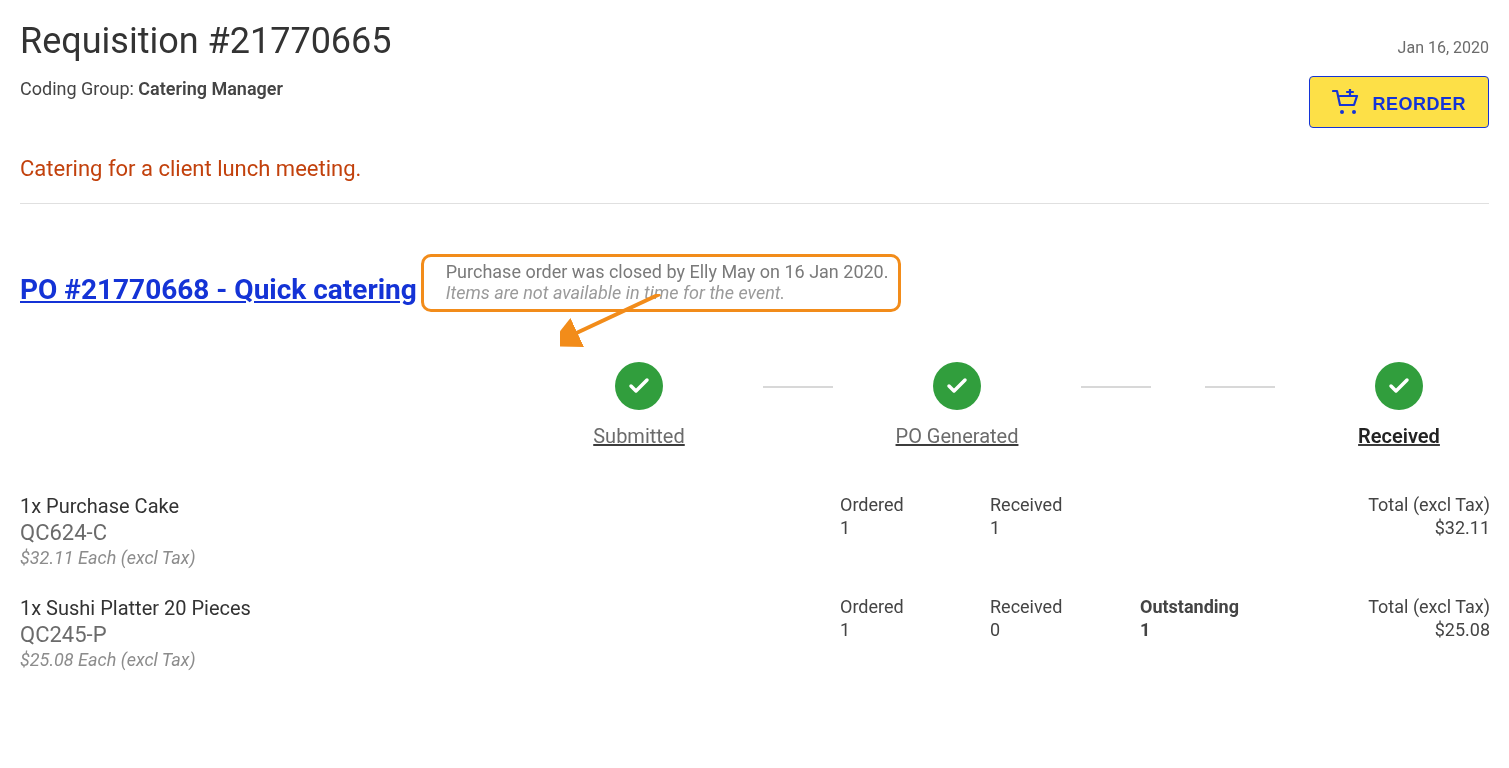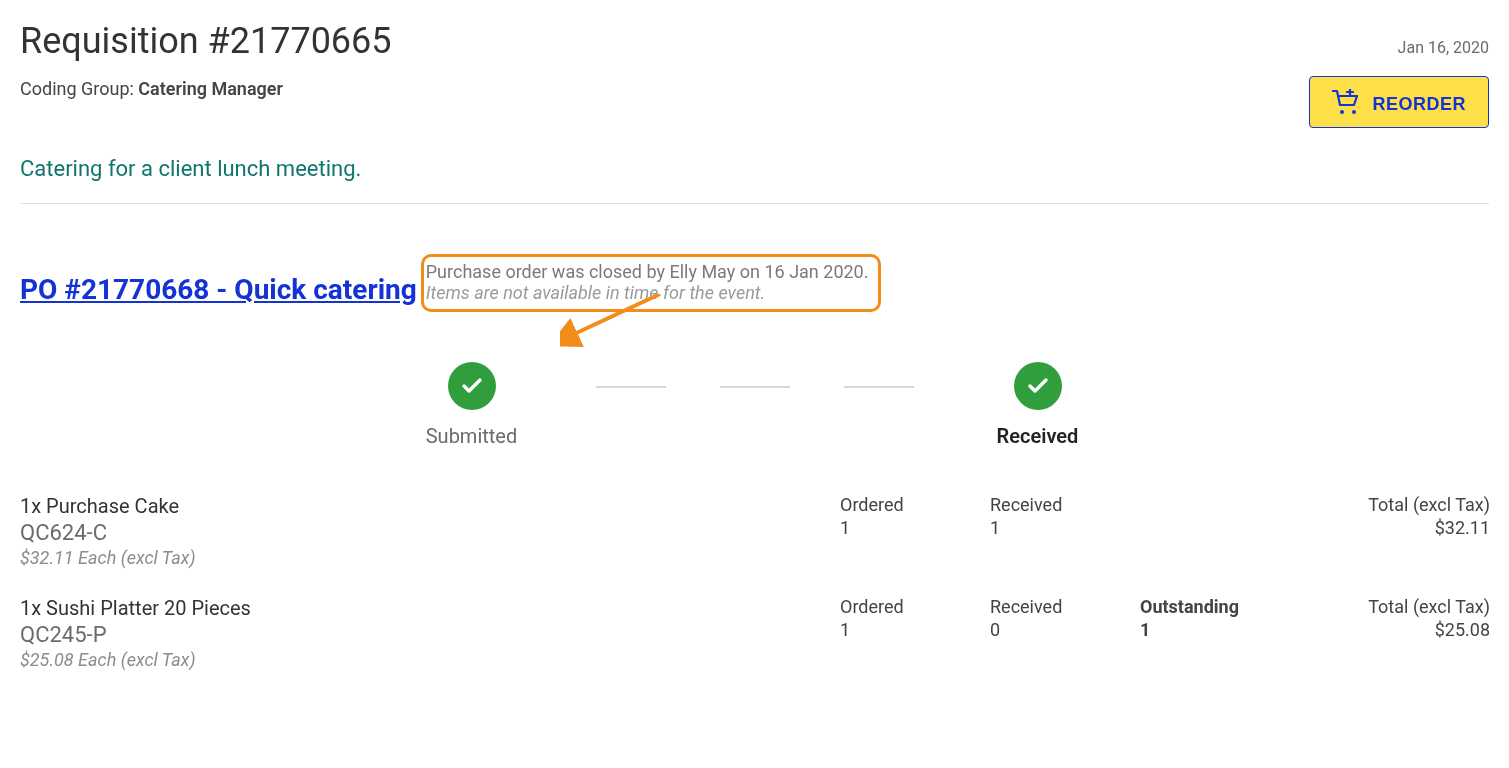--- a/index.html
+++ b/index.html
@@ -71,64 +71,65 @@
     font-size:18px;
     letter-spacing:.5px;
     background:#fde047;
     cursor:pointer;
     margin-top:4px;
   }
   .reorder-btn svg{display:block;}
   .desc{
     font-size:22px;
     margin-top:28px;
-    color:#0f766e;
+    color:#c2410c;
   }
   hr.sep{
     border:none;
     border-top:1px solid var(--border);
     margin:22px 0 46px 0;
   }
   .po-wrap{position:relative;}
   .po-link{
     font-size:28px;
     font-weight:700;
     color:var(--blue);
     text-decoration:underline;
     cursor:pointer;
   }
   .callout{
     position:relative;
     display:inline-block;
     border:3px solid var(--orange);
     border-radius:10px;
-    padding:4px 10px 6px 2px;
+    padding:4px 10px 6px 22px;
     margin-top:4px;
   }
   .callout .line1{
     font-size:18px;
     color:#7a7a7a;
   }
   .callout .line2{
     font-size:18px;
     color:#9a9a9a;
     font-style:italic;
   }
   .arrow{
     position:absolute;
     left:540px;
     top:44px;
     pointer-events:none;
   }
   .workflow{
     display:flex;
     align-items:flex-start;
-    justify-content:center;
+    justify-content:flex-end;
     gap:14px;
     margin:50px 0 46px 0;
+    text-decoration:underline;
   }
   .step{
     display:flex;
     flex-direction:column;
     align-items:center;
     width:180px;
   }
   .check{
     width:48px;height:48px;border-radius:50%;
     background:var(--green);
@@ -229,20 +230,28 @@
 <div class="workflow">
   <div class="step">
     <div class="check">
       <svg width="26" height="26" viewBox="0 0 26 26">
           <path d="M5 13l5 5L21 7" stroke="#fff" stroke-width="3.5" fill="none" stroke-linecap="round" stroke-linejoin="round"></path>
         </svg>
     </div>
     <div class="step-label">Submitted</div>
   </div>
   <div class="connector"></div>
+  <div class="step">
+    <div class="check">
+      <svg width="26" height="26" viewBox="0 0 26 26">
+          <path d="M5 13l5 5L21 7" stroke="#fff" stroke-width="3.5" fill="none" stroke-linecap="round" stroke-linejoin="round"></path>
+        </svg>
+    </div>
+    <div class="step-label">PO Generated</div>
+  </div>
   <div class="connector"></div>
   <div class="connector"></div>
   <div class="step">
     <div class="check">
       <svg width="26" height="26" viewBox="0 0 26 26">
           <path d="M5 13l5 5L21 7" stroke="#fff" stroke-width="3.5" fill="none" stroke-linecap="round" stroke-linejoin="round"></path>
         </svg>
     </div>
     <div class="step-label active">Received</div>
   </div>

